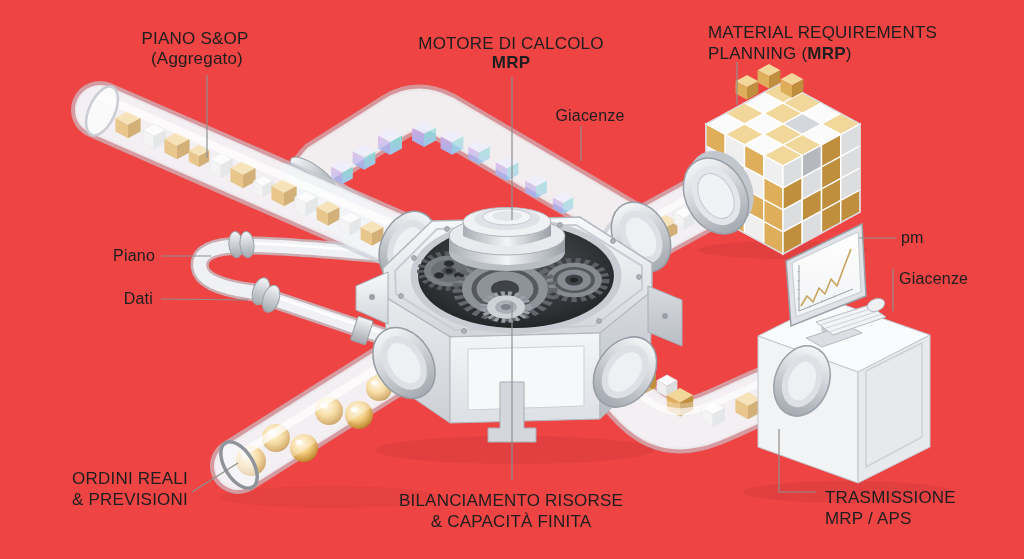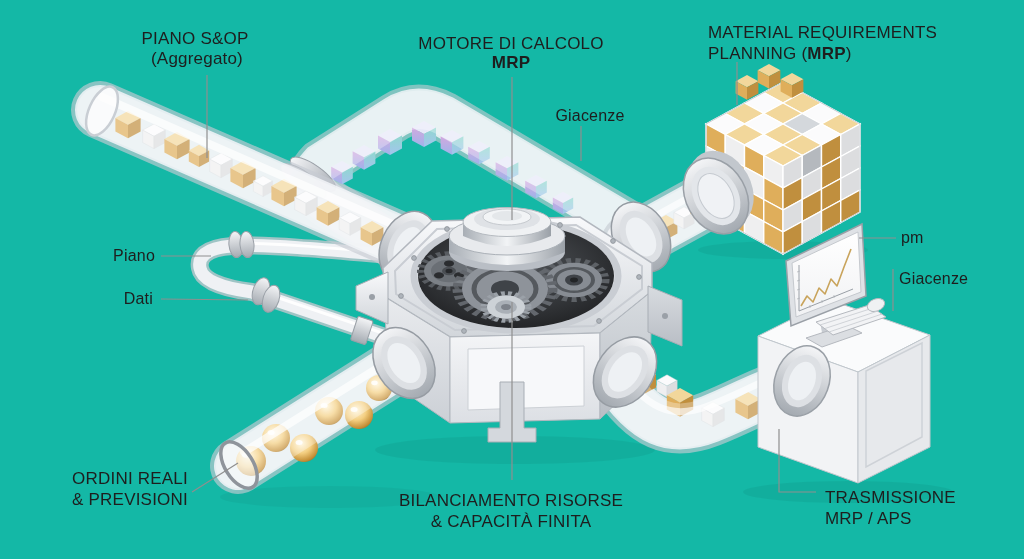--- a/index.html
+++ b/index.html
@@ -1,16 +1,16 @@
 <!DOCTYPE html>
 <html><head>
 <meta charset="utf-8">
 <style>
   html,body{margin:0;padding:0;background:#fff;}
-  .stage{position:relative;width:1024px;height:559px;background:#14b8a6;overflow:hidden;}
+  .stage{position:relative;width:1024px;height:559px;background:#ef4444;overflow:hidden;}
   svg{position:absolute;inset:0;}
   .cap{font-family:"Liberation Sans",sans-serif;font-size:17px;fill:#1e1e1e;letter-spacing:.2px;}
   .sm{font-family:"Liberation Sans",sans-serif;font-size:16px;fill:#1e1e1e;letter-spacing:.2px;}
   .b{font-weight:bold;}
   .leader{stroke:#8f8f8f;stroke-width:1.2;fill:none;}
 </style>
 </head>
 <body>
 
 <div class="stage">

